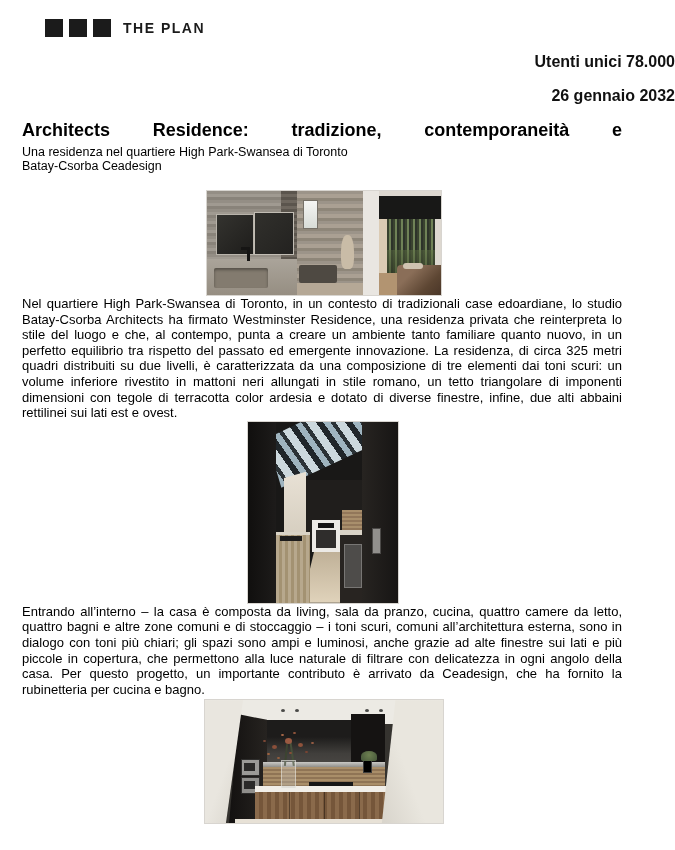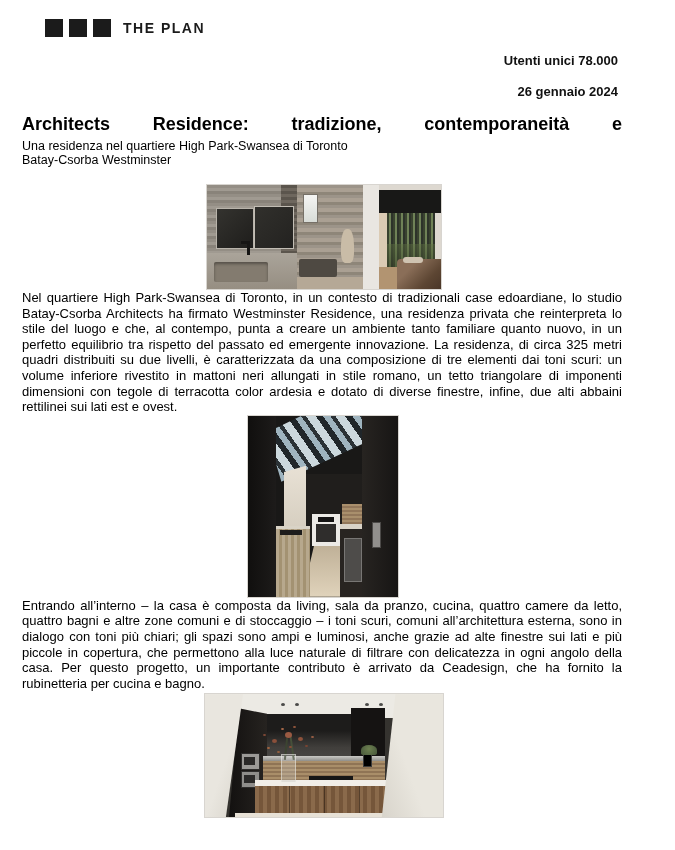--- a/index.html
+++ b/index.html
@@ -6,21 +6,21 @@
   body{
     width:675px;height:850px;background:#ffffff;overflow:hidden;
     font-family:"Liberation Sans", sans-serif;color:#1a1a1a;
   }
   .page{position:relative;width:675px;height:850px;background:#fff;}
 
   
   .logo{display:flex;align-items:center;gap:6px;margin:18px 0 0 45px;height:20px;}
   .logo .sq{width:18px;height:18px;background:#1b1b1b;display:inline-block;}
   .logo-text{font-weight:bold;font-size:14px;letter-spacing:1.5px;color:#1b1b1b;margin-left:6px;white-space:nowrap;}
-  .meta-line{text-align:right;margin-right:57px;font-size:13px;font-weight:bold;color:#111;}
+  .meta-line{text-align:right;font-size:16px;font-weight:bold;color:#111;}
   .stats{margin-top:15px;}
   .date{margin-top:16px;} 
   h1{font-size:18px;line-height:20px;font-weight:bold;margin:15px 53px 0 22px;color:#000;}
   h1 .t1{display:block;text-align:justify;text-align-last:justify;}
   h1 .t2{display:block;text-align:left;}
   .subtitle{font-size:12.5px;line-height:14px;margin:5px 53px 0 22px;color:#000;}
   .byline{font-size:12.5px;line-height:14px;margin:0 53px 0 22px;color:#000;}
   p.body{font-size:13px;line-height:15.6px;text-align:justify;color:#000;margin:0 53px 0 22px;}
   .p1{margin-top:11px;}
   .p2{margin-top:13px;}
@@ -141,28 +141,28 @@
 <div class="page">
 
   <header>
     <div class="logo">
       <span class="sq"></span>
       <span class="sq"></span>
       <span class="sq"></span>
       <span class="logo-text">THE PLAN</span>
     </div>
     <div class="meta-line stats">Utenti unici 78.000</div>
-    <div class="meta-line date">26 gennaio 2024</div>
+    <div class="meta-line date">26 gennaio 2032</div>
   </header>
 
   <h1>
     <span class="t1">Architects Residence: tradizione, contemporaneità e</span>
   </h1>
   <p class="subtitle">Una residenza nel quartiere High Park-Swansea di Toronto</p>
-  <p class="byline">Batay-Csorba Westminster</p>
+  <p class="byline">Batay-Csorba Ceadesign</p>
 
   <figure class="photo photo1">
     <div class="f1-wallL"></div>
     <div class="f1-colDark"></div>
     <div class="f1-mid"></div>
     <div class="f1-midfloor"></div>
     <div class="f1-tub"></div>
     <div class="f1-window"></div>
     <div class="f1-robe"></div>
     <div class="f1-strip"></div>

